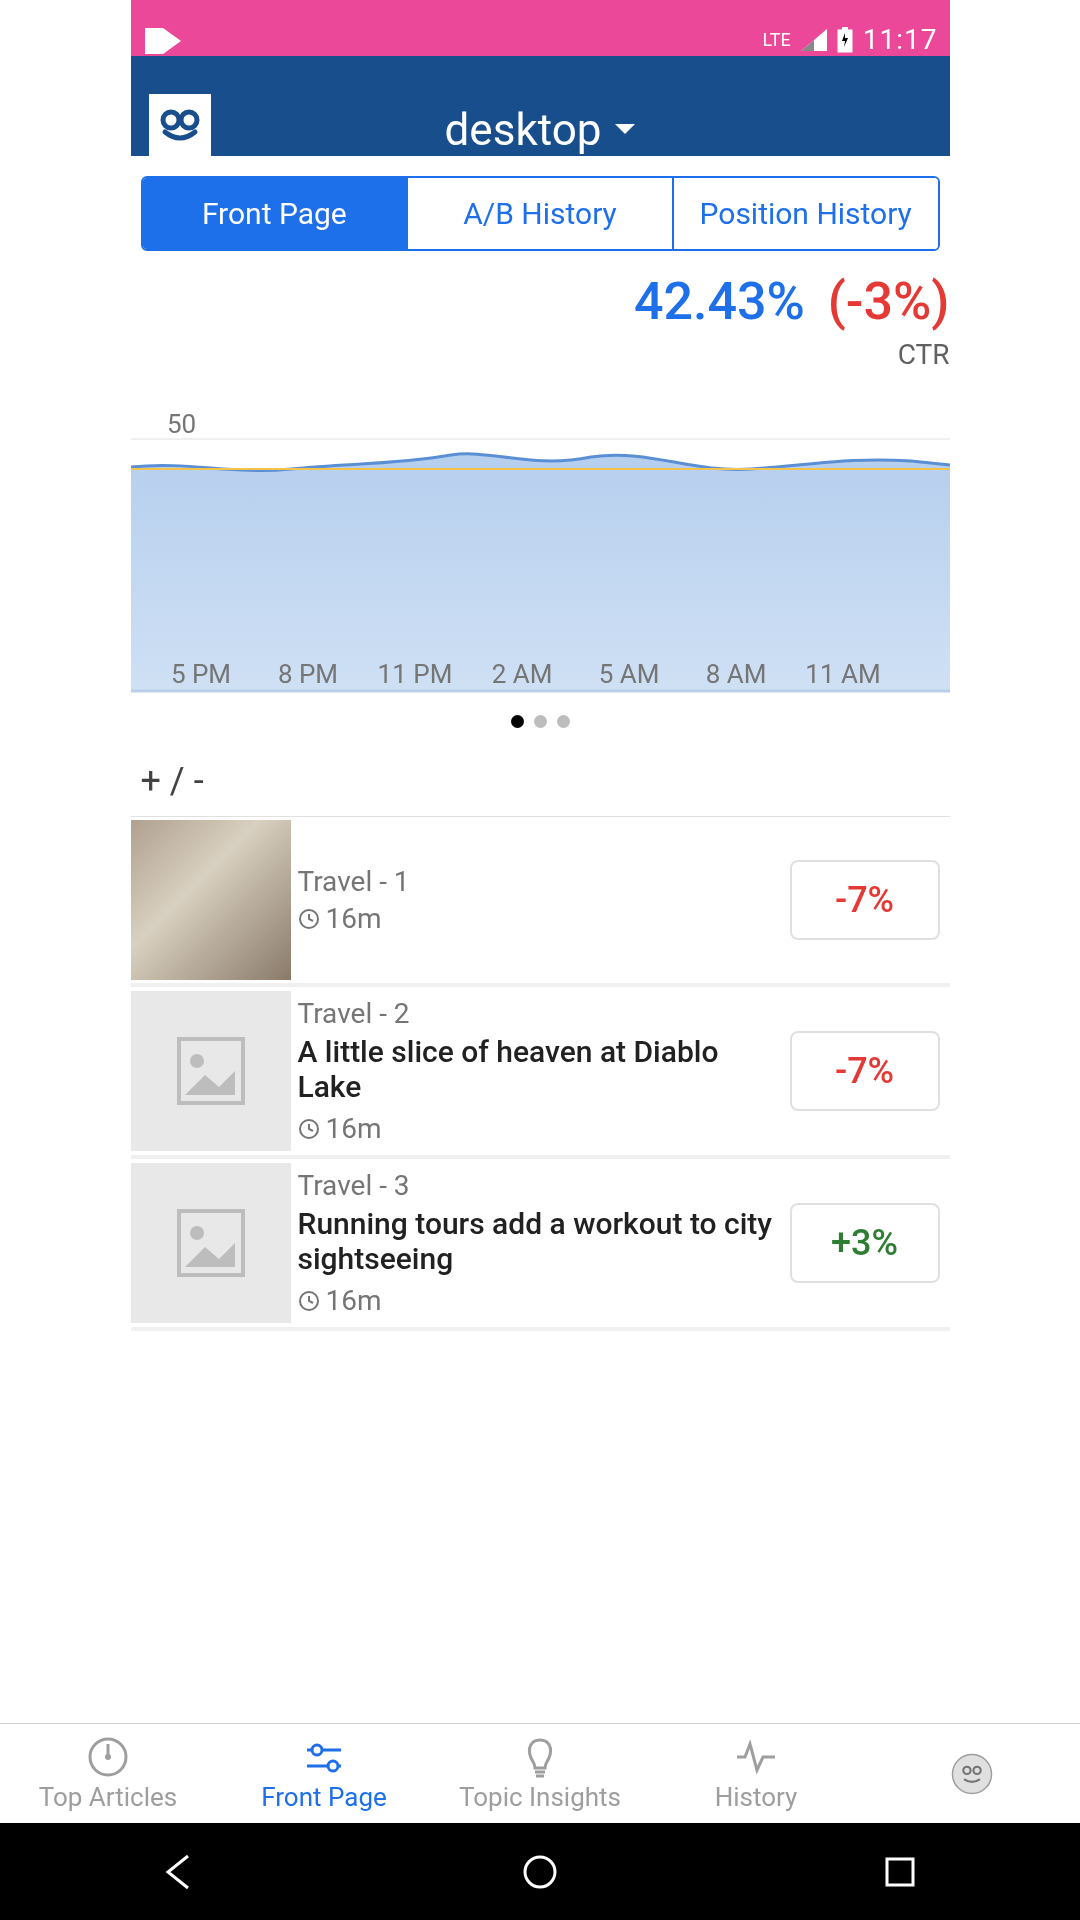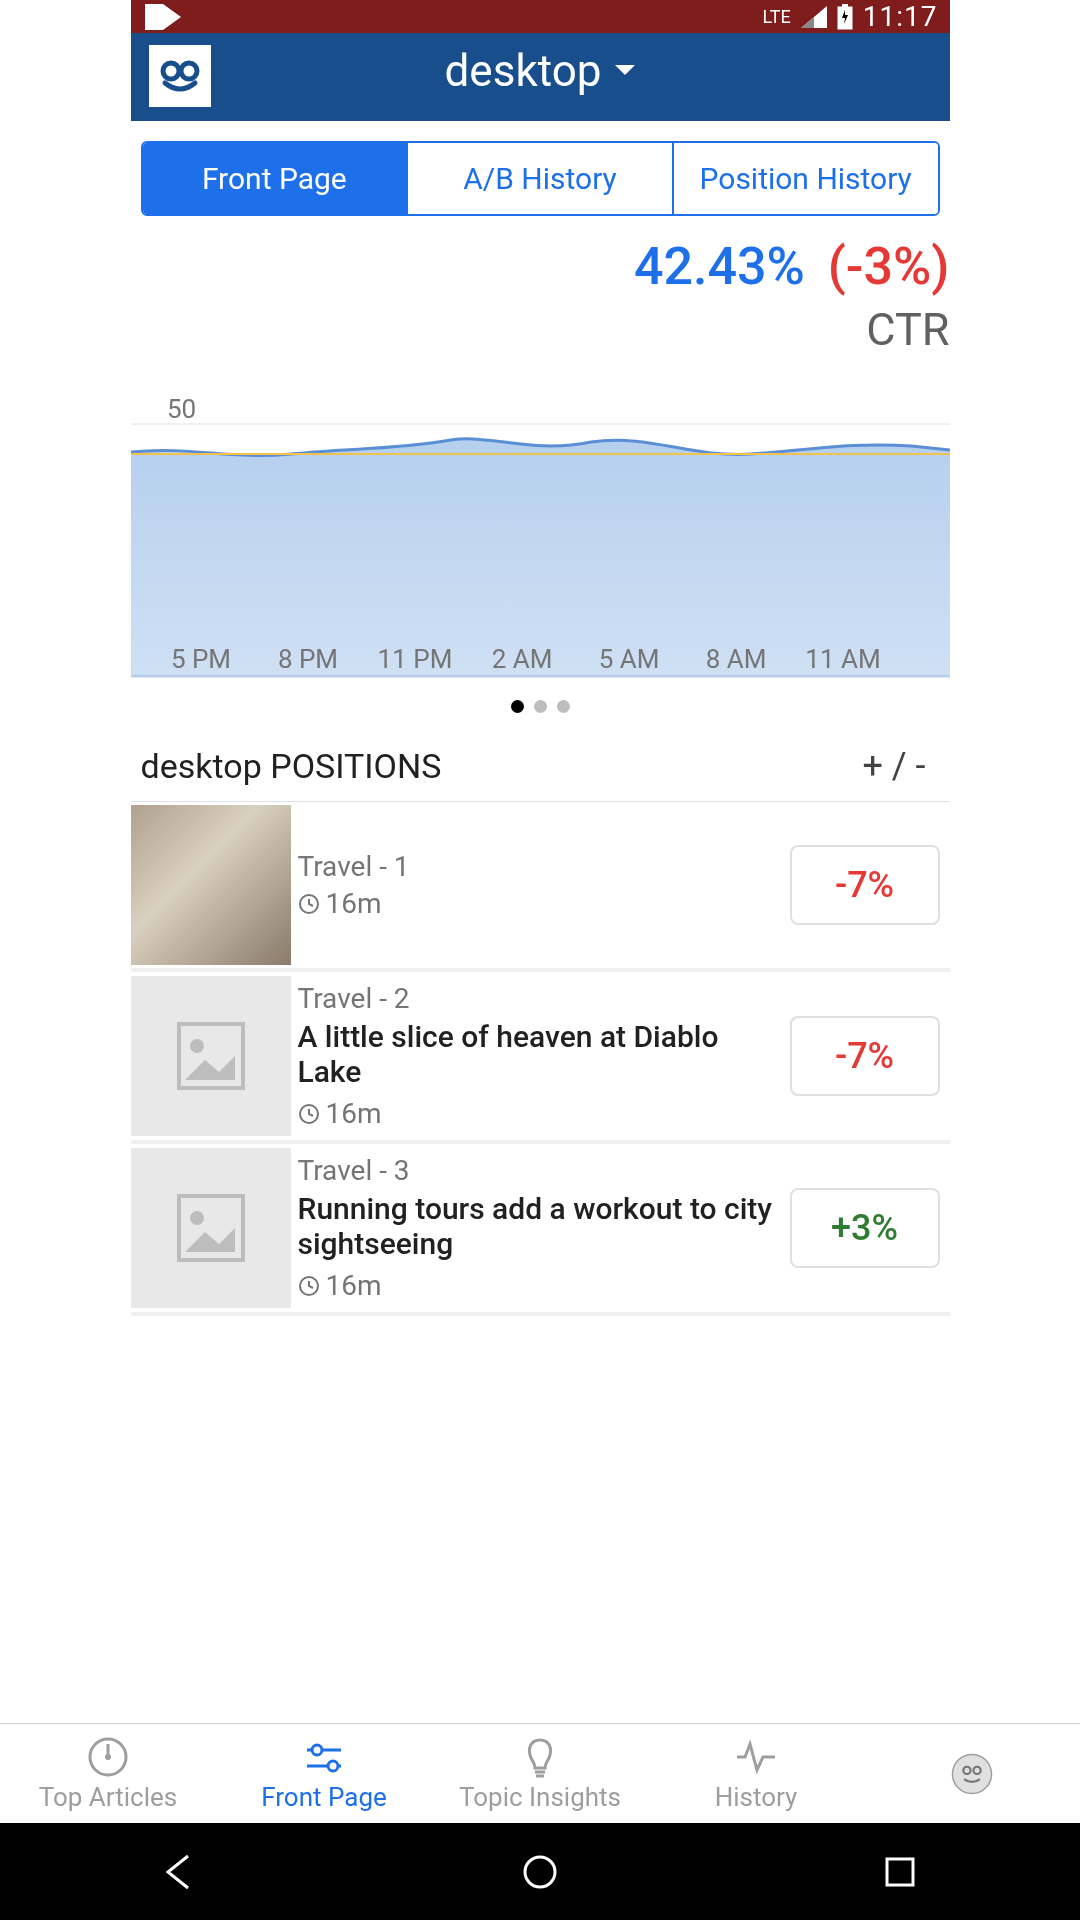--- a/index.html
+++ b/index.html
@@ -1,37 +1,37 @@
 <!DOCTYPE html>
 <html><head>
 <meta charset="utf-8">
 <style>
 * { margin: 0; padding: 0; box-sizing: border-box; }
 body { font-family: -apple-system, Roboto, sans-serif; background: #fff; width: 819px; height: 1360px; margin: 0 auto; overflow: hidden; }
 
-.status-bar { background: #7f1d1d; color: #fff; height: 33px; display: flex; align-items: center; justify-content: space-between; padding: 0 12px; font-size: 28px; }
+.status-bar { background: #ec4899; color: #fff; height: 56px; display: flex; align-items: flex-end; justify-content: space-between; padding: 0 12px; font-size: 28px; }
 .status-left { width: 40px; height: 30px; }
 .status-right { display: flex; align-items: center; gap: 10px; }
 .status-time { font-weight: 400; letter-spacing: 1px; }
 
-.header { background: #194e8d; height: 88px; display: flex; align-items: flex-start; padding: 12px 18px; }
+.header { background: #194e8d; height: 100px; display: flex; align-items: flex-end; padding: 0 18px; }
 .logo { width: 62px; height: 62px; background: #fff; display: flex; align-items: center; justify-content: center; }
 .logo svg { width: 46px; height: 46px; }
 .header-title { flex: 1; text-align: center; color: #fff; font-size: 44px; font-weight: 400; margin-left: -60px; display: flex; justify-content: center; align-items: center; gap: 12px; }
 
 .tabbar { display: flex; margin: 20px 10px; border: 2px solid #1e6fea; border-radius: 6px; overflow: hidden; }
 .tab { flex: 1; text-align: center; padding: 18px 0; font-size: 30px; color: #1e6fea; background: #fff; border-right: 2px solid #1e6fea; }
 .tab:last-child { border-right: none; }
 .tab.active { background: #1e6fea; color: #fff; }
 
 .metric-block { text-align: right; margin-top: 15px; }
 .metric-row { font-size: 52px; font-weight: 500; }
 .metric-value { color: #1e6fea; }
 .metric-change { color: #e53935; margin-left: 10px; }
-.metric-label { color: #616161; font-size: 45px; margin-top: 6px; }
+.metric-label { color: #616161; font-size: 28px; margin-top: 6px; }
 
 .chart { position: relative; height: 310px; margin-top: 20px; }
 .chart svg { width: 100%; height: 100%; display: block; }
 .chart-axis-label { fill: #757575; font-size: 26px; }
 
 .page-dots { display: flex; justify-content: center; gap: 10px; margin: 14px 0; }
 .dot { width: 13px; height: 13px; border-radius: 50%; background: #bdbdbd; }
 .dot.active { background: #000; }
 
 .positions-header { display: flex; justify-content: space-between; align-items: center; padding: 18px 10px 14px; border-bottom: 1px solid #e0e0e0; }
@@ -146,21 +146,20 @@
 </svg>
 </div>
 
 <div class="page-dots">
   <div class="dot active"></div>
   <div class="dot"></div>
   <div class="dot"></div>
 </div>
 
 <div class="positions-header">
-  <div class="positions-title">desktop POSITIONS</div>
   <div class="positions-toggle">+ / -</div>
 </div>
 
 <div class="position-row">
   <div class="pos-thumb">
       <div class="thumb-img"></div>
     </div>
   <div class="pos-body">
     <div class="pos-cat">Travel - 1</div>
     <div class="pos-time">

